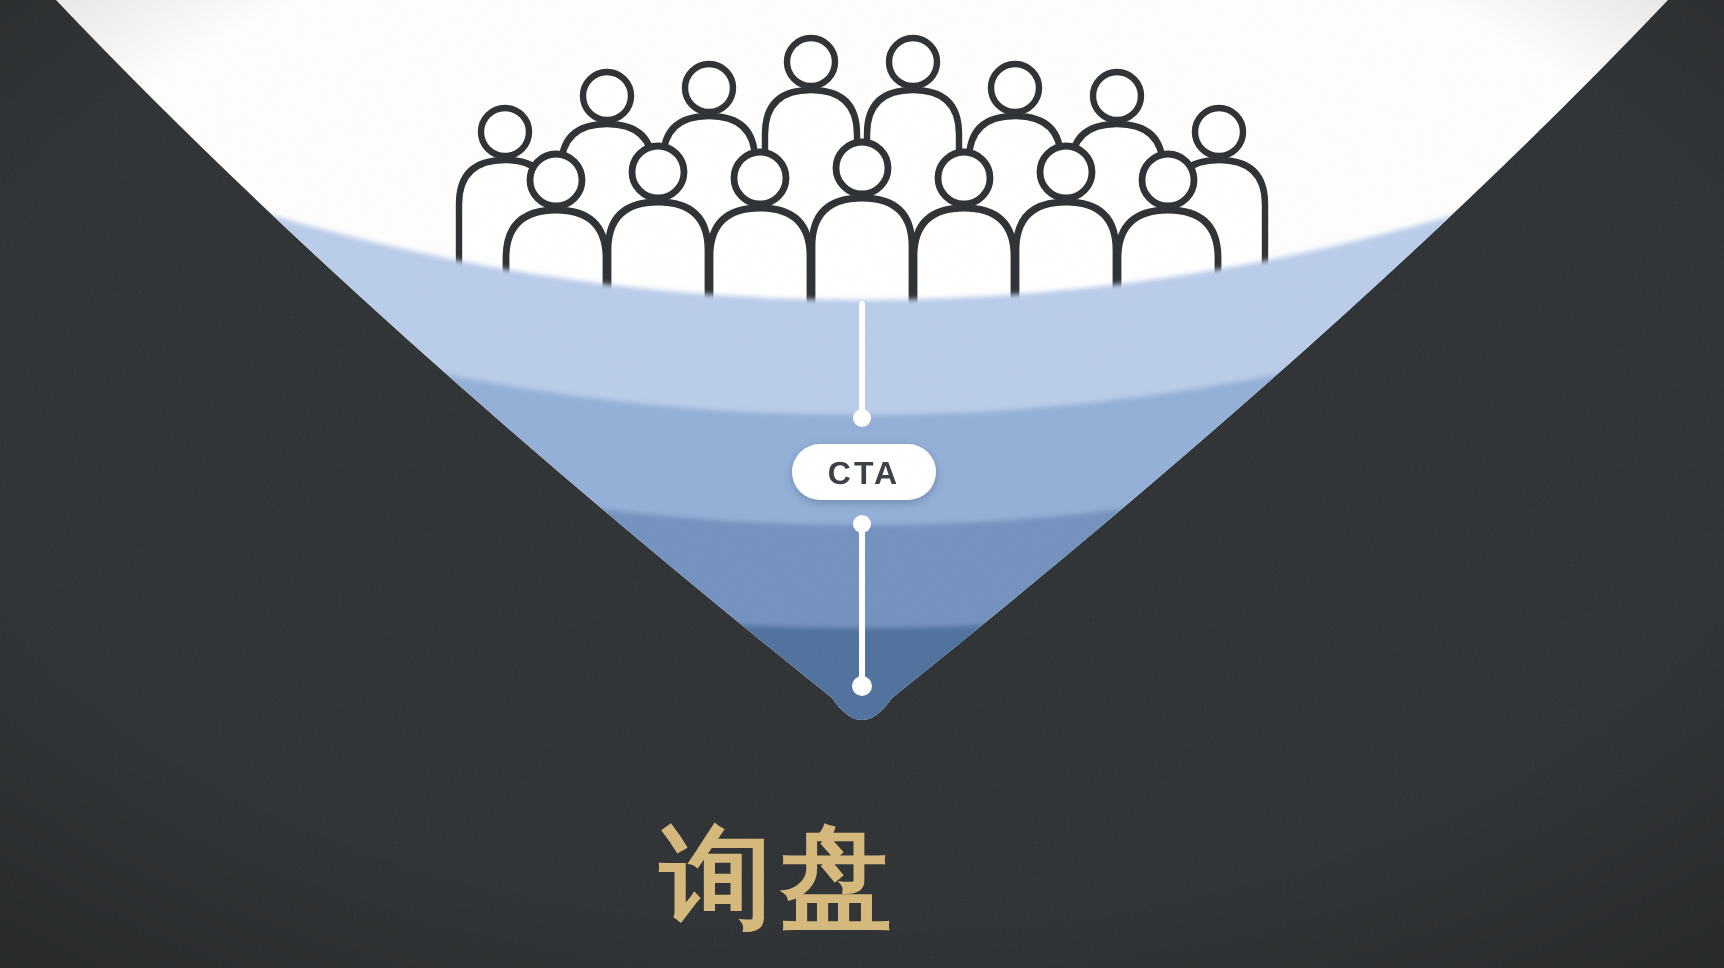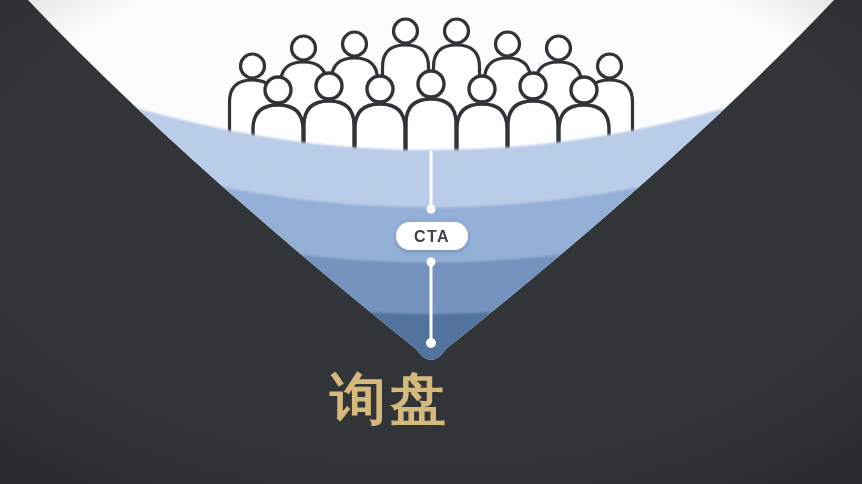--- a/index.html
+++ b/index.html
@@ -4,21 +4,21 @@
 <style>
   html,body{margin:0;padding:0;}
   body{
     width:862px;height:484px;overflow:hidden;position:relative;
     background:#2d3032;
     font-family:"Liberation Sans",sans-serif;
   }
   .stage{position:absolute;inset:0;width:862px;height:484px;}
   svg{display:block;position:absolute;top:0;left:0;}
   .title{
-    position:absolute;left:0;top:368px;width:780px;
+    position:absolute;left:0;top:408px;width:780px;
     text-align:center;
     font-size:56px;font-weight:700;letter-spacing:4px;line-height:1.1;
     font-family:"Liberation Sans",sans-serif;
   }
 </style>
 </head>
 <body>
 
 <div class="stage">
   <svg width="862" height="484" viewBox="0 0 862 484">

